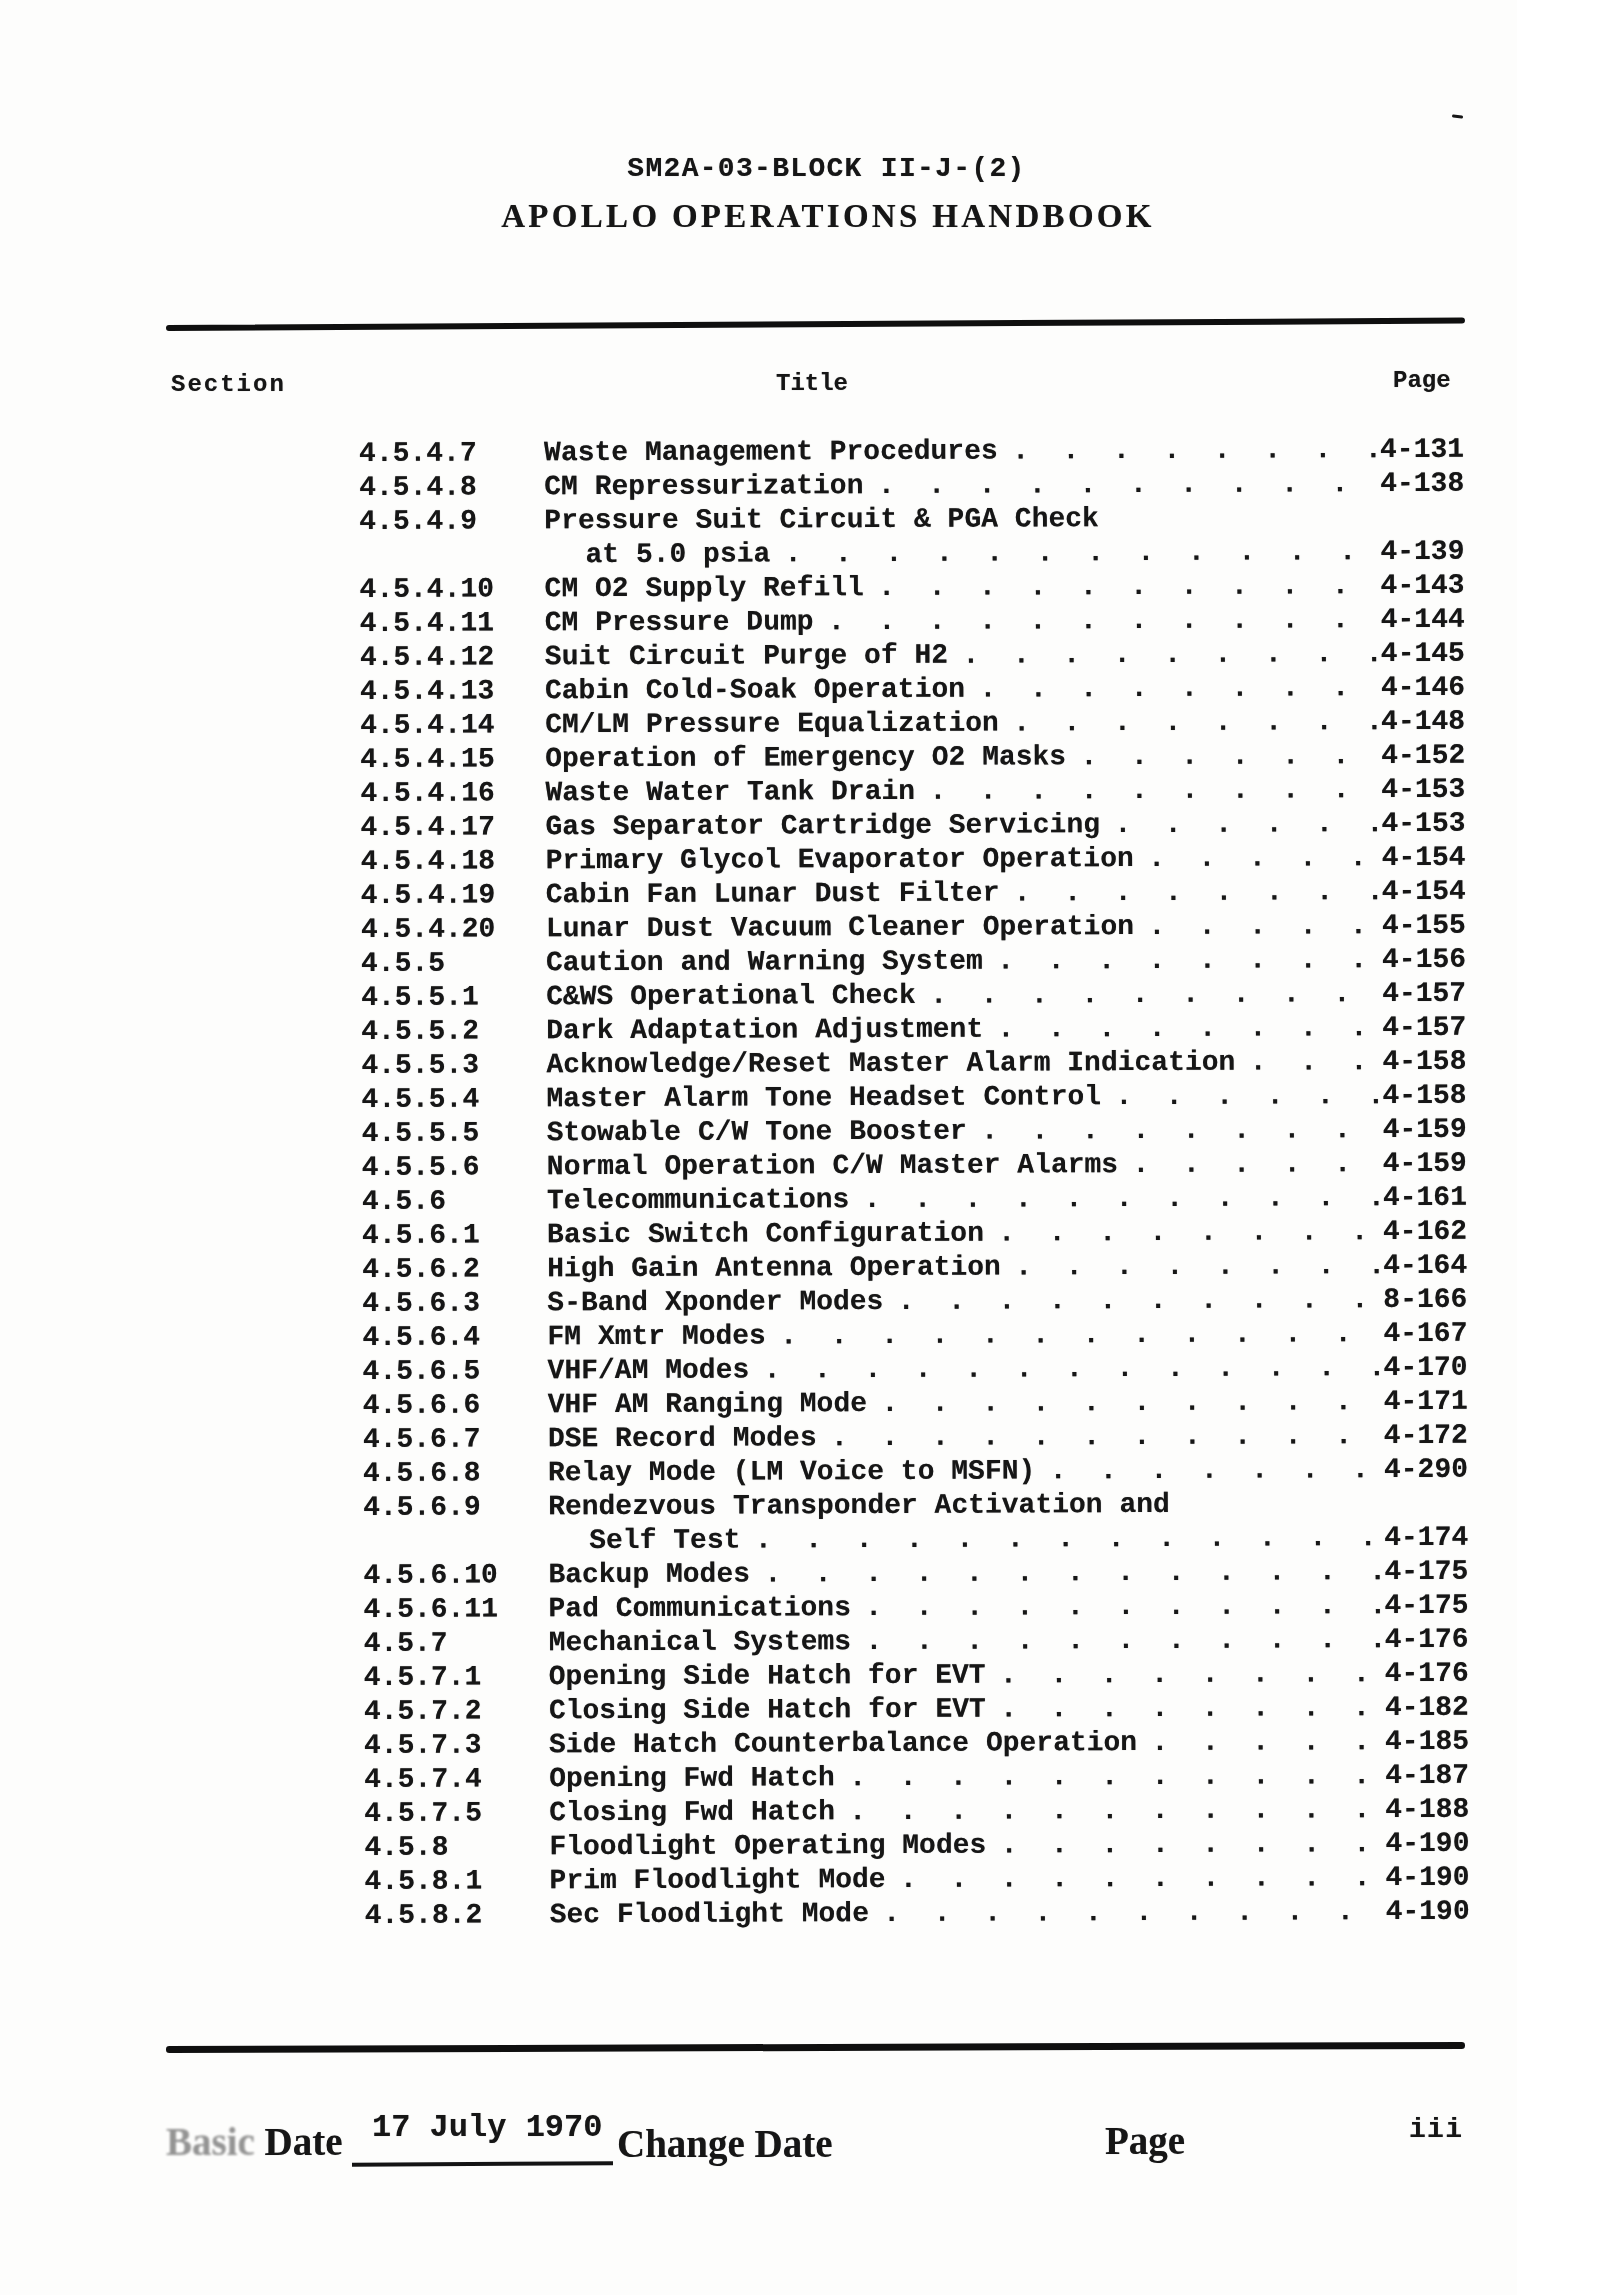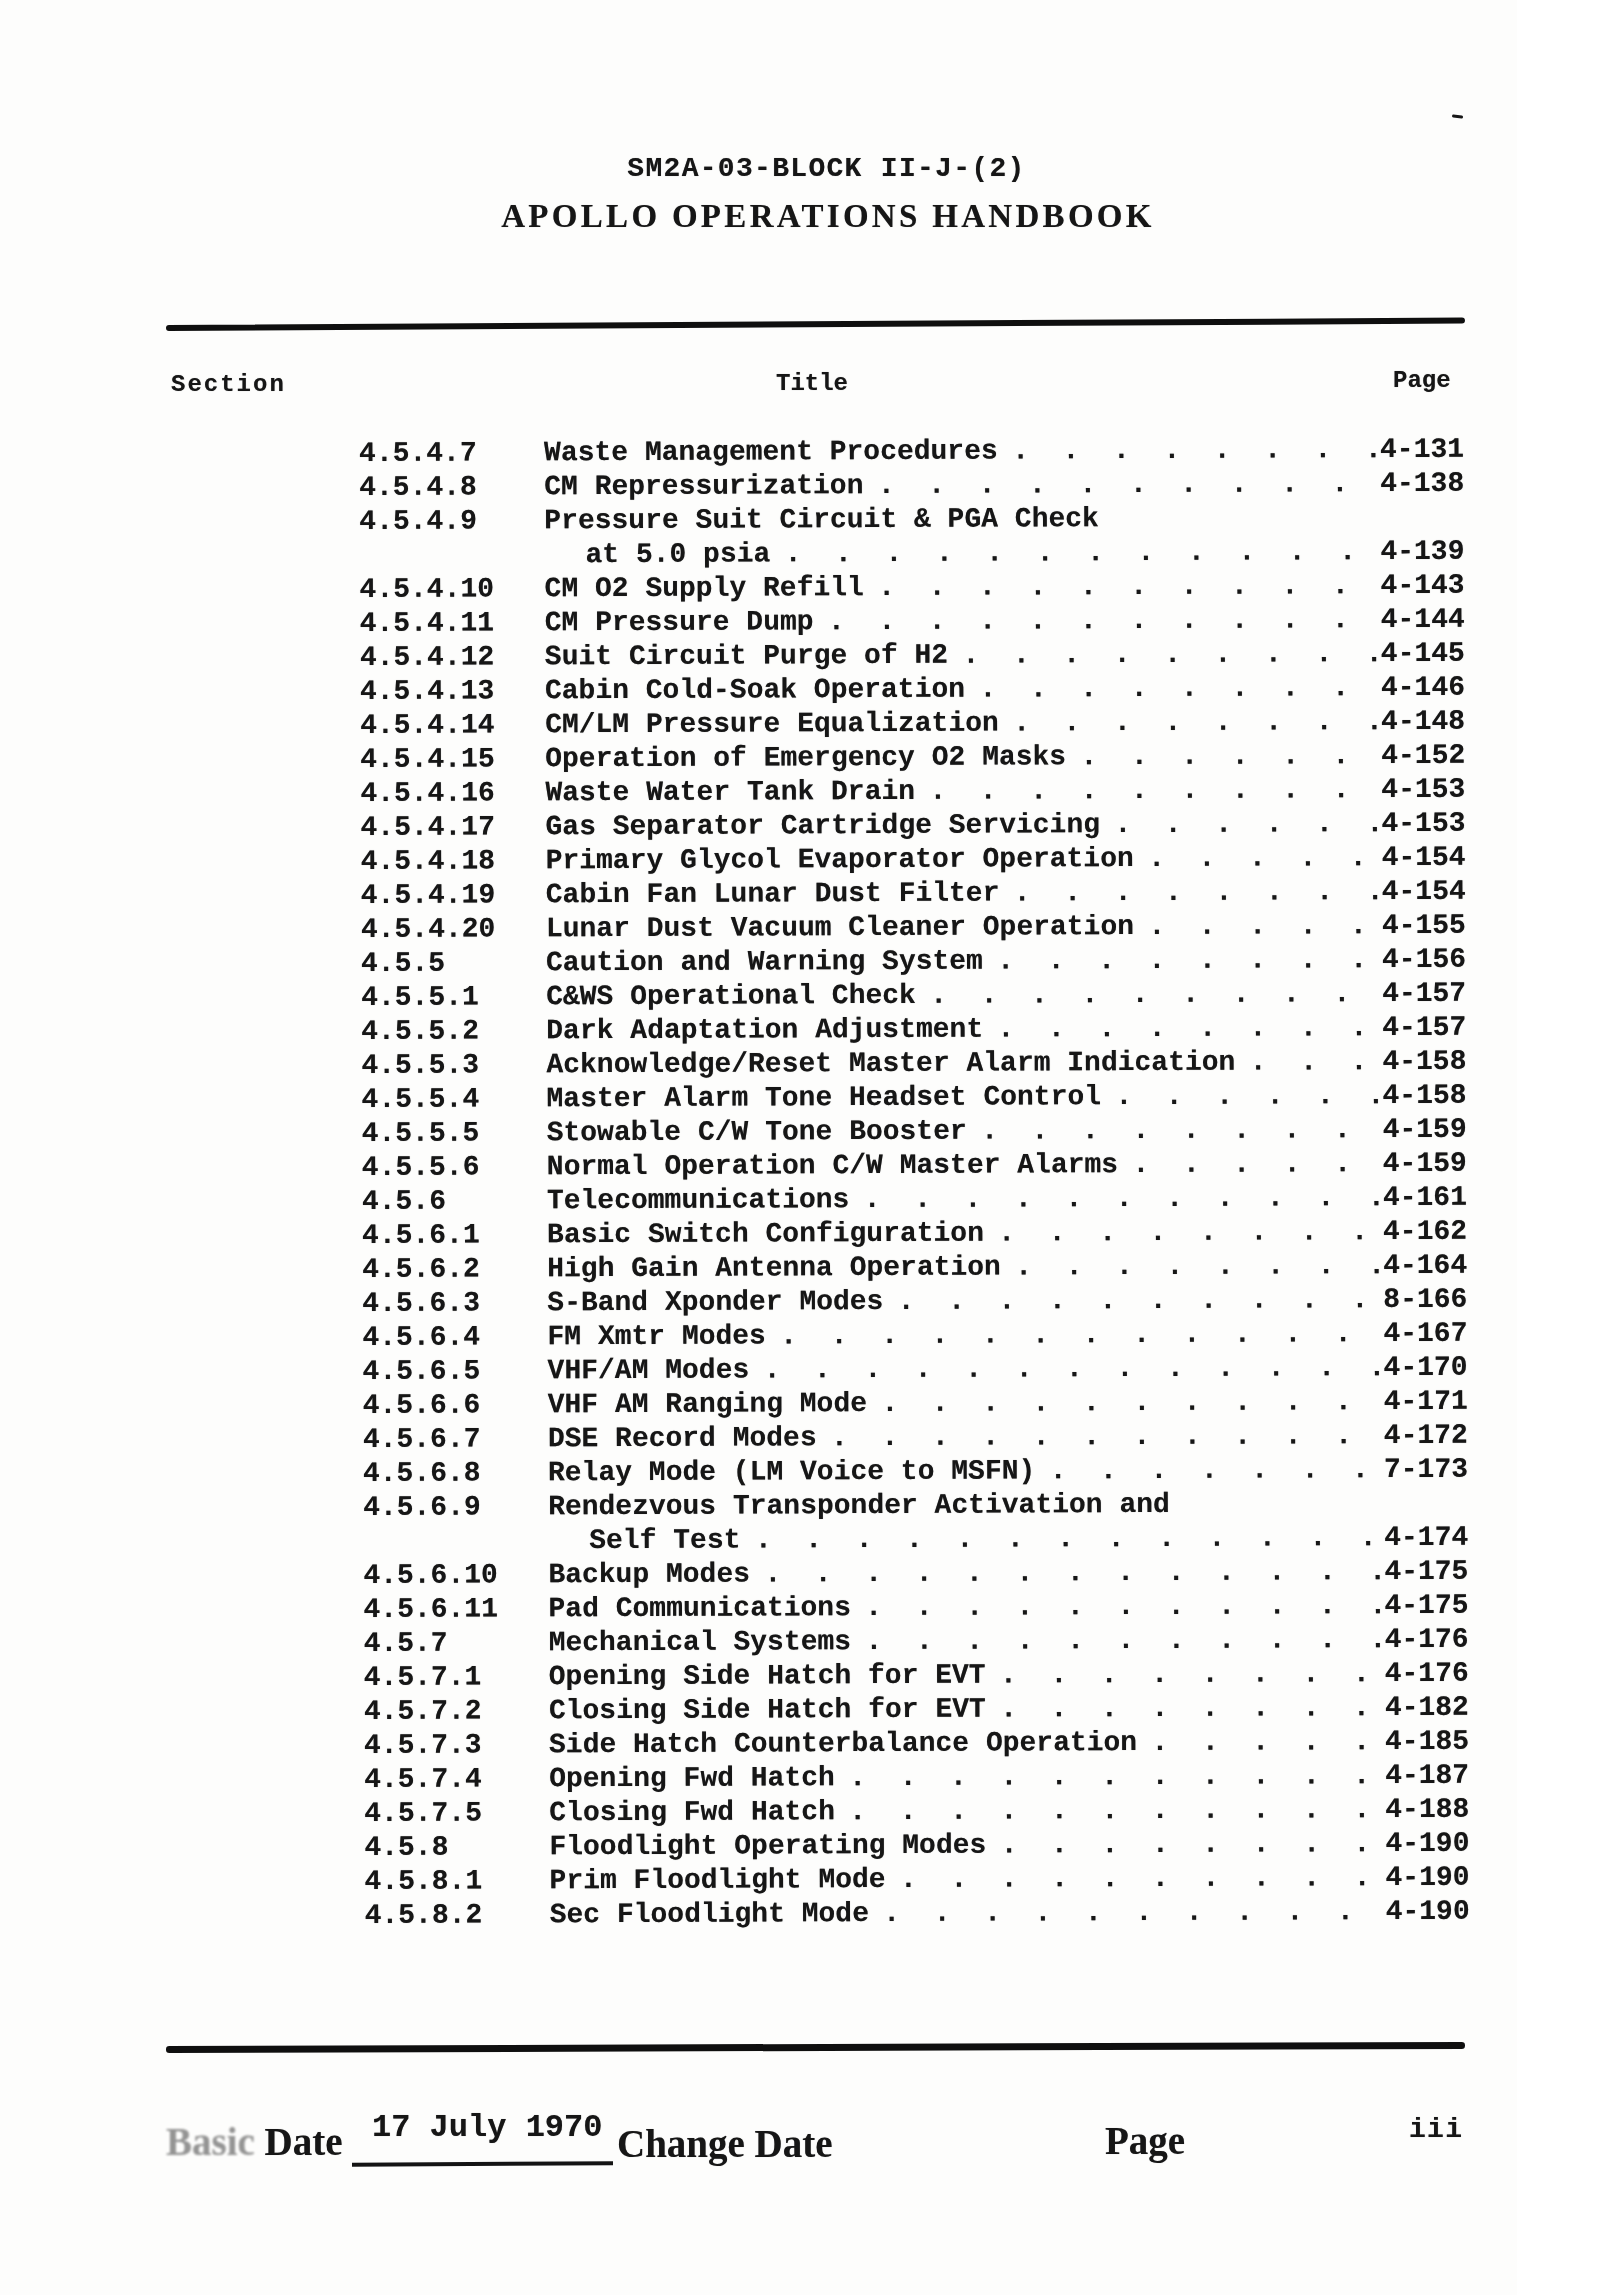--- a/index.html
+++ b/index.html
@@ -239,21 +239,21 @@
       <div class="row">
         <span class="sec">4.5.6.7</span>
         <span class="title">DSE Record Modes</span>
         <span class="leader">.  .  .  .  .  .  .  .  .  .  .  .  .  .  .  .  .  .  .  .  .  .  .  .  .  .  .  .  .  .  </span>
         <span class="pg">4-172</span>
       </div>
       <div class="row">
         <span class="sec">4.5.6.8</span>
         <span class="title">Relay Mode (LM Voice to MSFN)</span>
         <span class="leader">.  .  .  .  .  .  .  .  .  .  .  .  .  .  .  .  .  .  .  .  .  .  .  .  .  .  .  .  .  .  </span>
-        <span class="pg">7-173</span>
+        <span class="pg">4-290</span>
       </div>
       <div class="row">
         <span class="sec">4.5.6.9</span>
         <span class="title">Rendezvous Transponder Activation and</span>
       </div>
       <div class="row">
         <span class="sec"></span>
         <span class="title indent">Self Test</span>
         <span class="leader">.  .  .  .  .  .  .  .  .  .  .  .  .  .  .  .  .  .  .  .  .  .  .  .  .  .  .  .  .  .  </span>
         <span class="pg">4-174</span>

